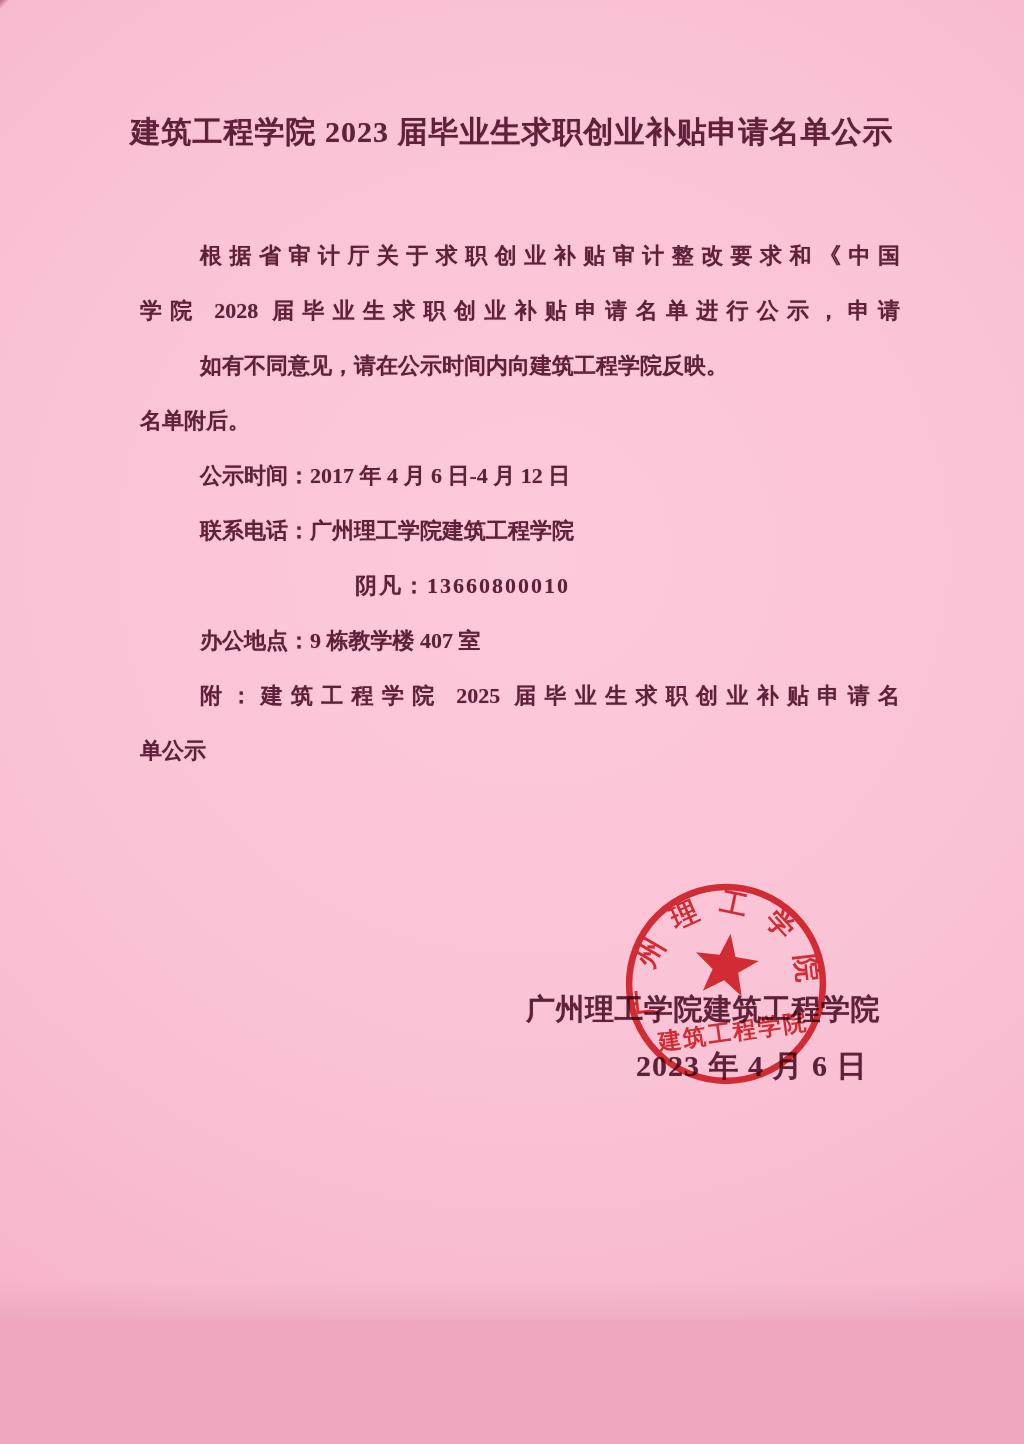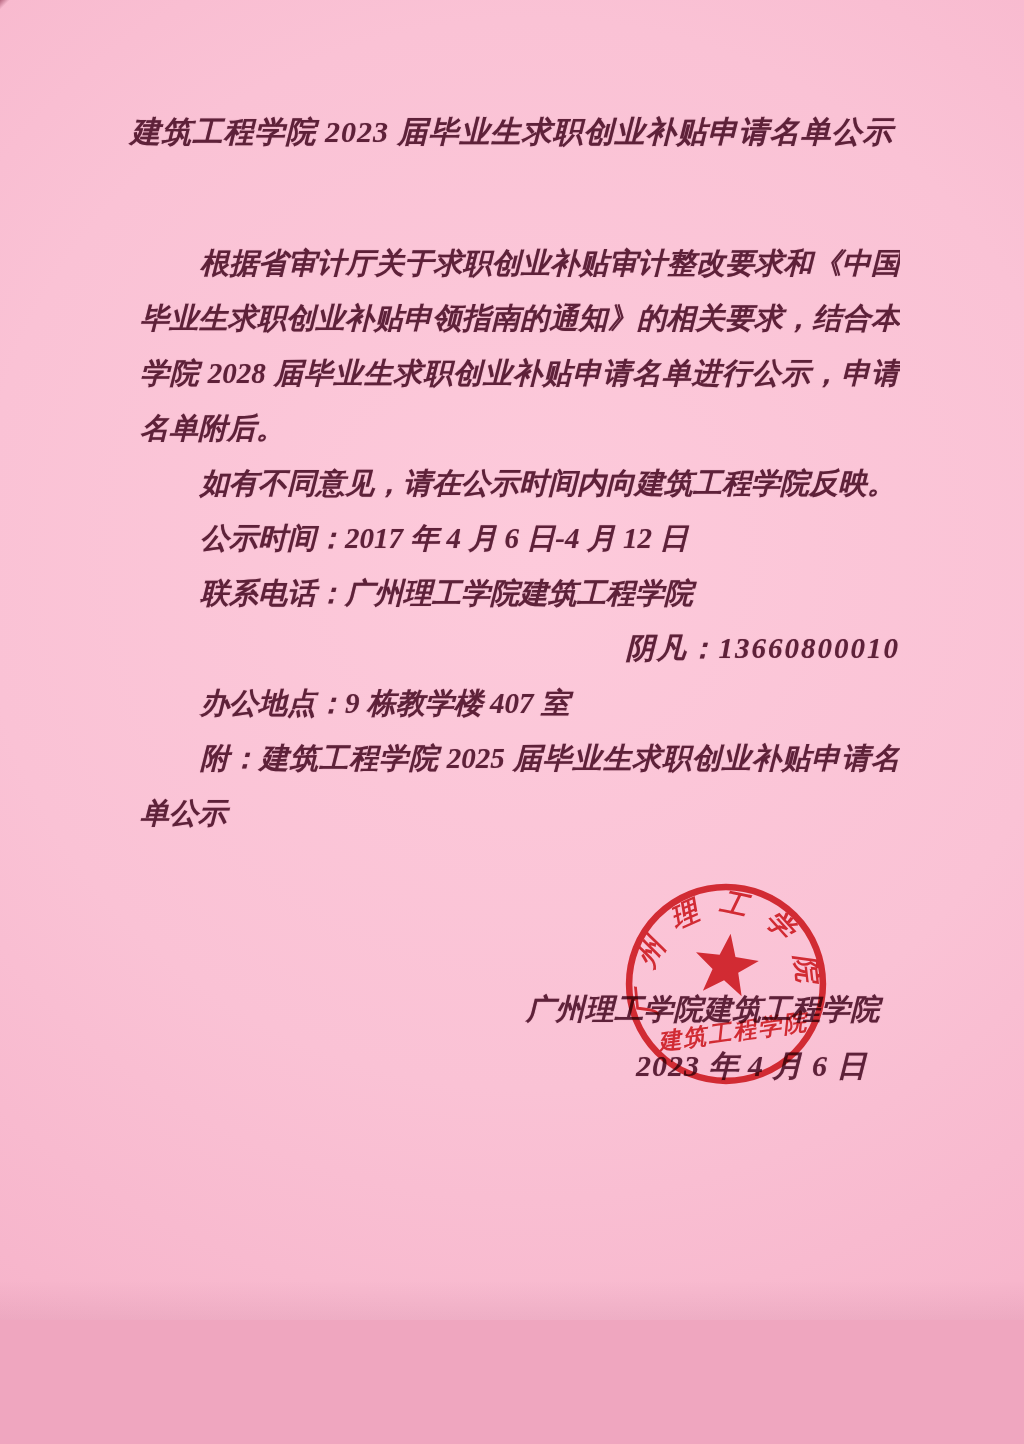--- a/index.html
+++ b/index.html
@@ -10,52 +10,51 @@
   }
   .page{
     position:relative;
     width:1024px;height:1320px;
     overflow:hidden;
     background:
       linear-gradient(135deg, rgba(125,30,60,.55) 0px, rgba(125,30,60,0) 7px),
       linear-gradient(0deg, rgba(120,40,80,.08) 0%, rgba(120,40,80,0) 3%),
       radial-gradient(120% 90% at 52% 42%, #fdcadb 0%, #fac2d5 45%, #f6b2c9 82%, #f0a3bd 100%);
     color:#5e2139;
-    font-style:italic;
   }
   .title{
     position:absolute;
     left:0; right:0; top:112px;
     text-align:center;
     font-size:30px;
     font-weight:bold;
     letter-spacing:1px;
     text-shadow:0 0 1px rgba(94,33,57,.45);
   }
   .body-block{
     position:absolute;
-    left:140px; top:236px;
+    left:140px; top:228px;
     width:760px;
-    font-size:29px;
+    font-size:22px;
     font-weight:bold;
     text-shadow:0 0 1px rgba(94,33,57,.4);
   }
   .bline{
     height:55px;
     line-height:55px;
     white-space:nowrap;
   }
   .bline.justify{
     white-space:normal;
     text-align:justify;
     text-align-last:justify;
     overflow:hidden;
   }
   .bline.indent{ text-indent:60px; }
-  .bline.phone-indent{ text-indent:215px; letter-spacing:2px;text-align:right; }
+  .bline.phone-indent{ text-indent:215px; letter-spacing:2px; }
   .signature-line{
     position:absolute;
     left:526px; top:990px;
     font-size:29px;
     font-weight:bold;
     letter-spacing:0.5px;
     white-space:nowrap;
     text-shadow:0 0 1px rgba(94,33,57,.4);
   }
   .date-line{
@@ -79,24 +78,23 @@
 </style>
 </head>
 <body>
 
 <div class="page">
 
   <div class="title">建筑工程学院 2023 届毕业生求职创业补贴申请名单公示</div>
 
   <div class="body-block">
     <div class="bline justify indent">根据省审计厅关于求职创业补贴审计整改要求和《中国</div>
-    <div class="bline justify">毕业生求职创业补贴申领指南的通知》的相关要求，结合本</div>
     <div class="bline justify">学院 2028 届毕业生求职创业补贴申请名单进行公示，申请</div>
+    <div class="bline indent">如有不同意见，请在公示时间内向建筑工程学院反映。</div>
     <div class="bline">名单附后。</div>
-    <div class="bline indent">如有不同意见，请在公示时间内向建筑工程学院反映。</div>
     <div class="bline indent">公示时间：2017 年 4 月 6 日-4 月 12 日</div>
     <div class="bline indent">联系电话：广州理工学院建筑工程学院</div>
     <div class="bline phone-indent">阴凡：13660800010</div>
     <div class="bline indent">办公地点：9 栋教学楼 407 室</div>
     <div class="bline justify indent">附：建筑工程学院 2025 届毕业生求职创业补贴申请名</div>
     <div class="bline">单公示</div>
   </div>
 
   <div class="signature-line">广州理工学院建筑工程学院</div>
 

